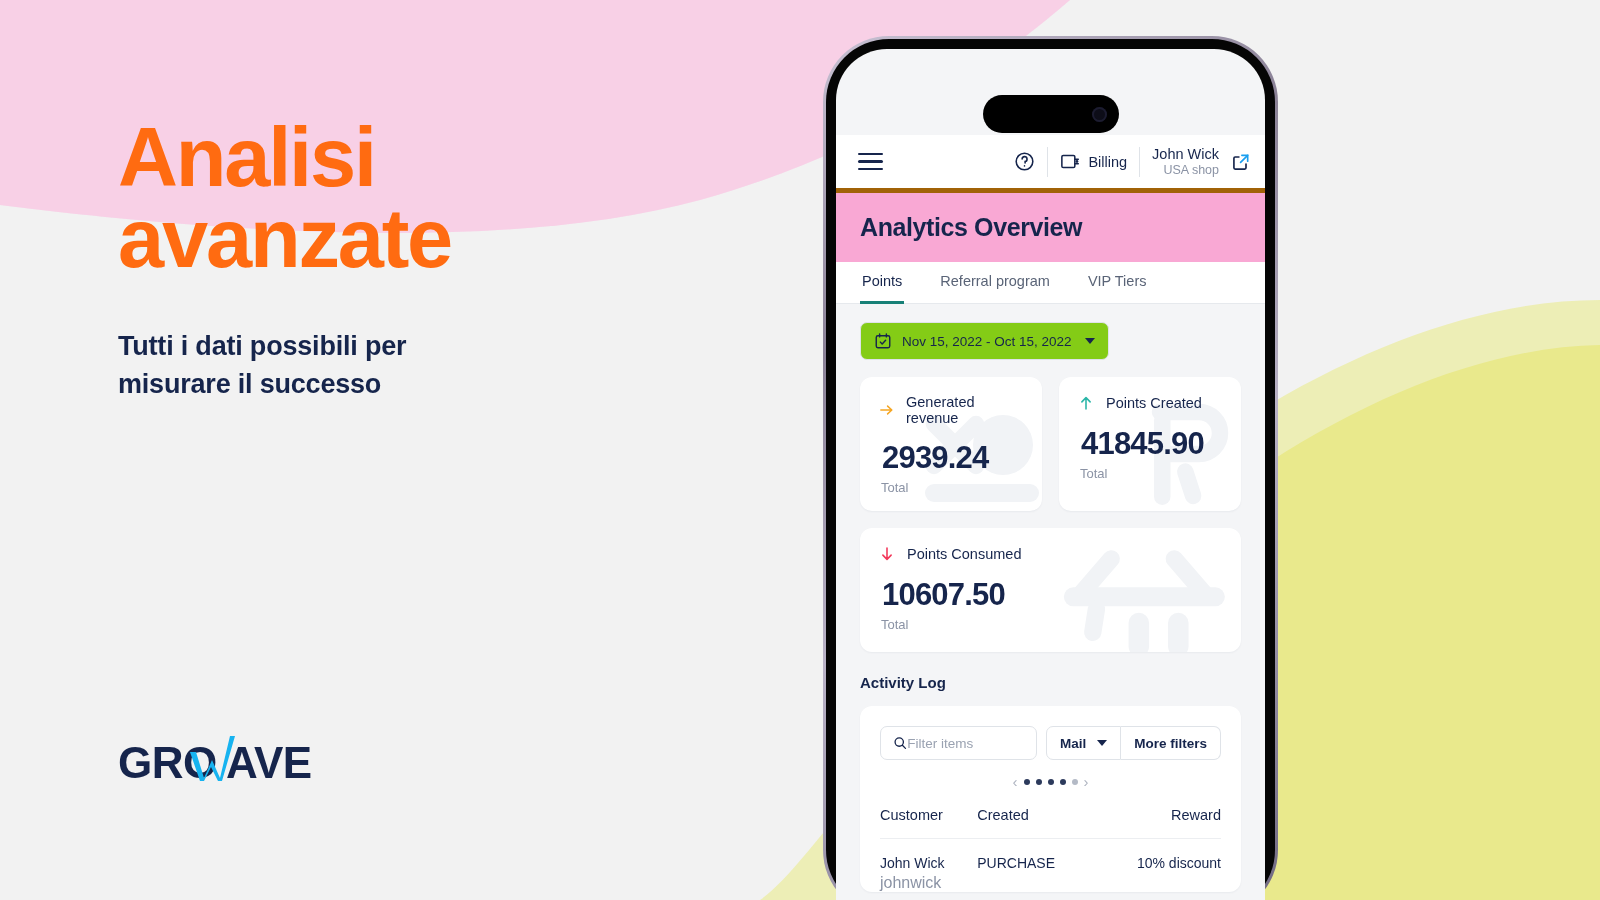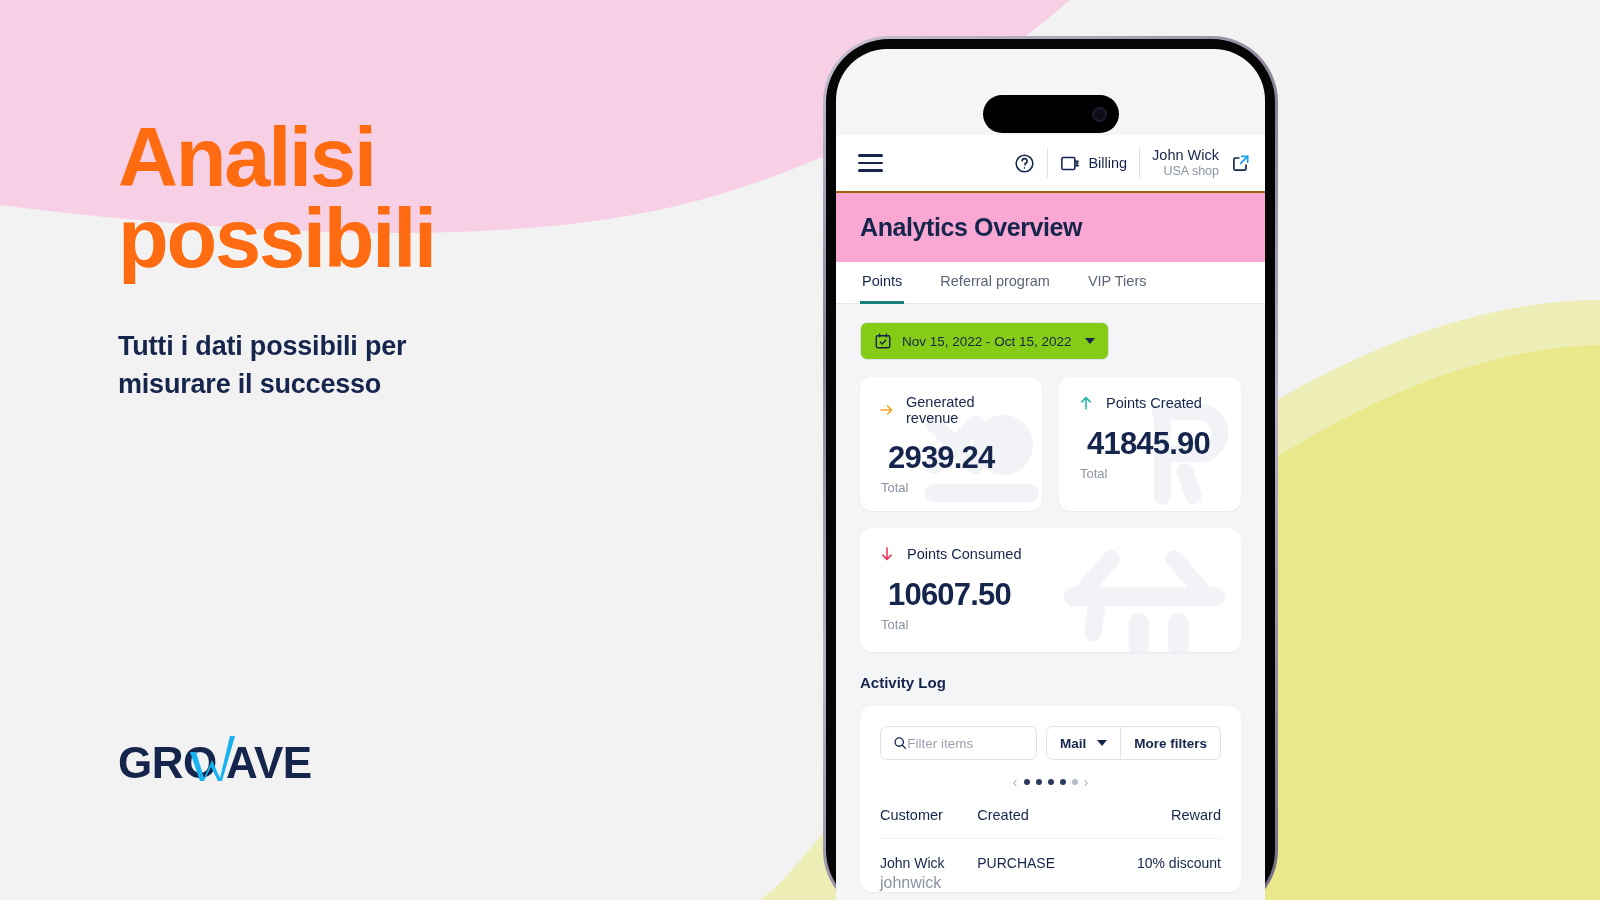--- a/index.html
+++ b/index.html
@@ -100,21 +100,21 @@
     display:flex;
     flex-direction:column;
   }
   .topbar {
     background:#fff;
     height:58px;
     display:flex;
     align-items:center;
     padding:0 14px 0 22px;
     gap:0;
-    border-bottom:2px solid #a16207;
+    border-bottom:5px solid #a16207;
     flex:0 0 auto;
   }
   .hamburger { display:flex; flex-direction:column; gap:5px; cursor:pointer; }
   .hamburger span { display:block; width:25px; height:2.4px; background:#16254c; border-radius:2px; }
   .topbar-spacer { flex:1; }
   .tb-divider { width:1px; height:30px; background:#dfe3e8; margin:0 12px; }
   .tb-item { display:flex; align-items:center; gap:7px; cursor:pointer; }
   .tb-label { font-size:14.5px; color:#16254c; font-weight:400; }
   .user-block { text-align:right; line-height:1.18; cursor:pointer; }
   .user-name { font-size:14.5px; color:#16254c; }
@@ -182,21 +182,21 @@
     position:relative;
     overflow:hidden;
     min-height:124px;
     box-shadow:0 1px 2px rgba(22,37,76,0.05);
   }
   .stat-card.wide { margin-top:17px; }
   .stat-head { display:flex; align-items:center; gap:11px; position:relative; z-index:2; }
   .stat-label { font-size:14.5px; color:#16254c; font-weight:500; }
   .stat-value {
     font-size:31px; font-weight:700; color:#16254c;
-    margin-top:14px; margin-left:10px;
+    margin-top:14px; margin-left:4px;
     letter-spacing:-0.8px;
     position:relative; z-index:2;
   }
   .stat-total { font-size:13px; color:#8b93a5; margin-top:4px; margin-left:3px; position:relative; z-index:2; }
   .wm { position:absolute; right:-18px; bottom:-24px; opacity:1; z-index:1; }
   .wm-basket { position:absolute; right:6px; top:12px; z-index:1; }
 
   .section-title {
     font-size:15px; font-weight:700; color:#16254c;
     margin-top:22px;
@@ -270,21 +270,21 @@
 
     <path d="M1600,300 C1380,300 1120,470 930,700 C840,810 790,880 760,900 L1600,900 Z" fill="#edeeb6"></path>
 
     <path d="M1600,345 C1400,348 1150,510 980,730 C910,820 875,880 855,900 L1600,900 Z" fill="#e9e98c"></path>
   </svg>
 </div>
 
 <div class="promo">
   <div class="promo-headline">
     <div>Analisi</div>
-    <div>possibili</div>
+    <div>avanzate</div>
   </div>
   <div class="promo-sub">
     <div>Tutti i dati possibili per</div>
     <div>misurare il successo</div>
   </div>
 </div>
 
 <div class="logo">
   <svg width="215" height="56" viewBox="0 0 215 56">
     <text x="0" y="44" font-family="Liberation Sans, sans-serif" font-size="44" font-weight="700" fill="#16254c" letter-spacing="-0.5">GRO</text>

